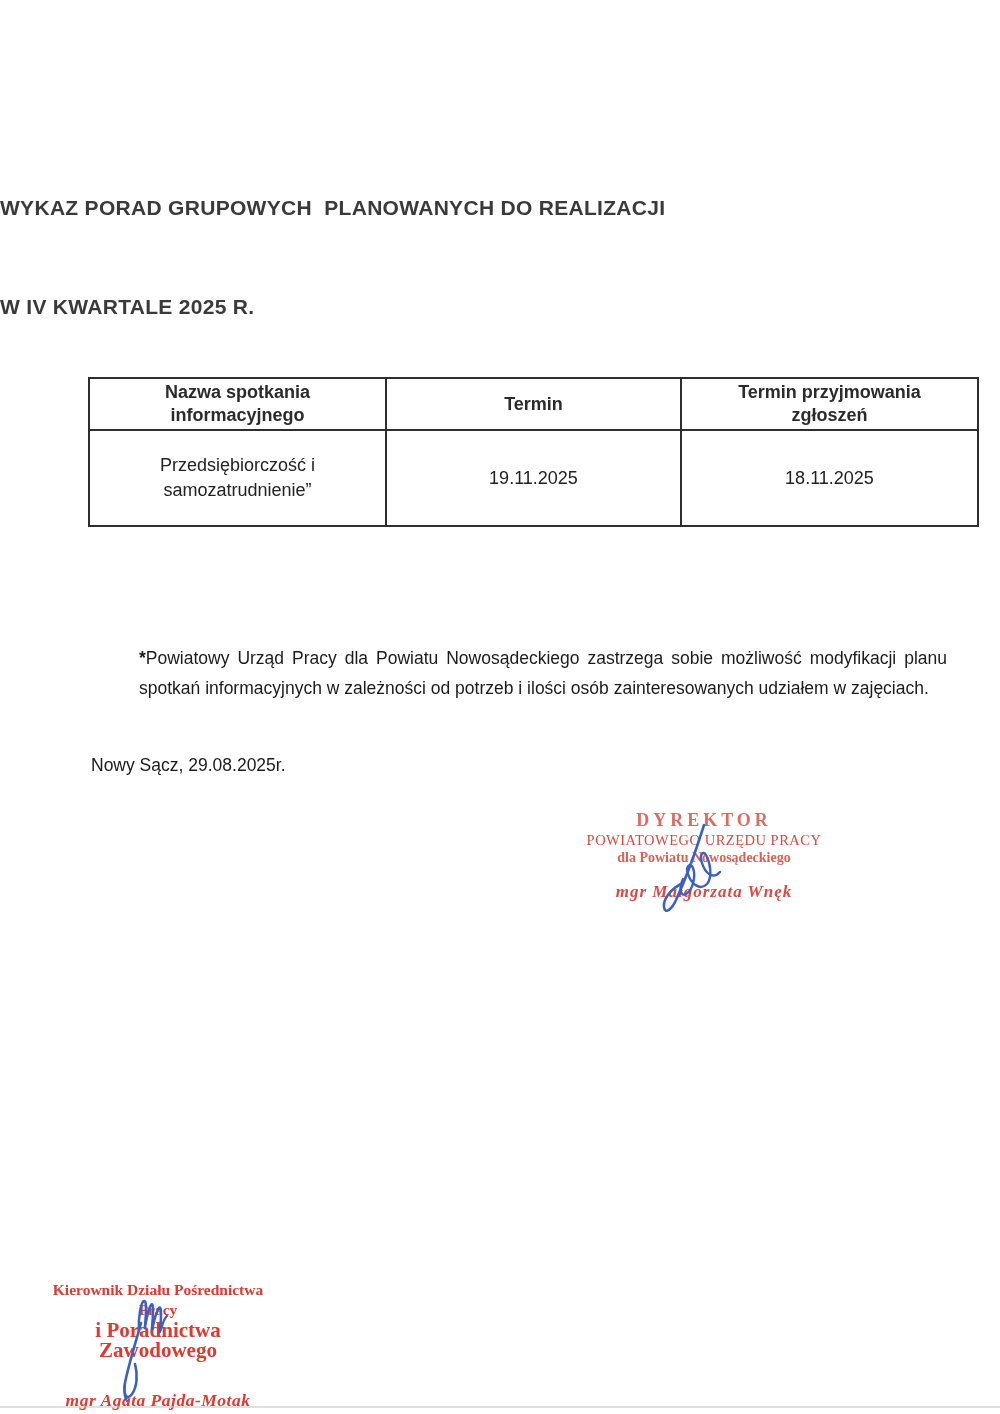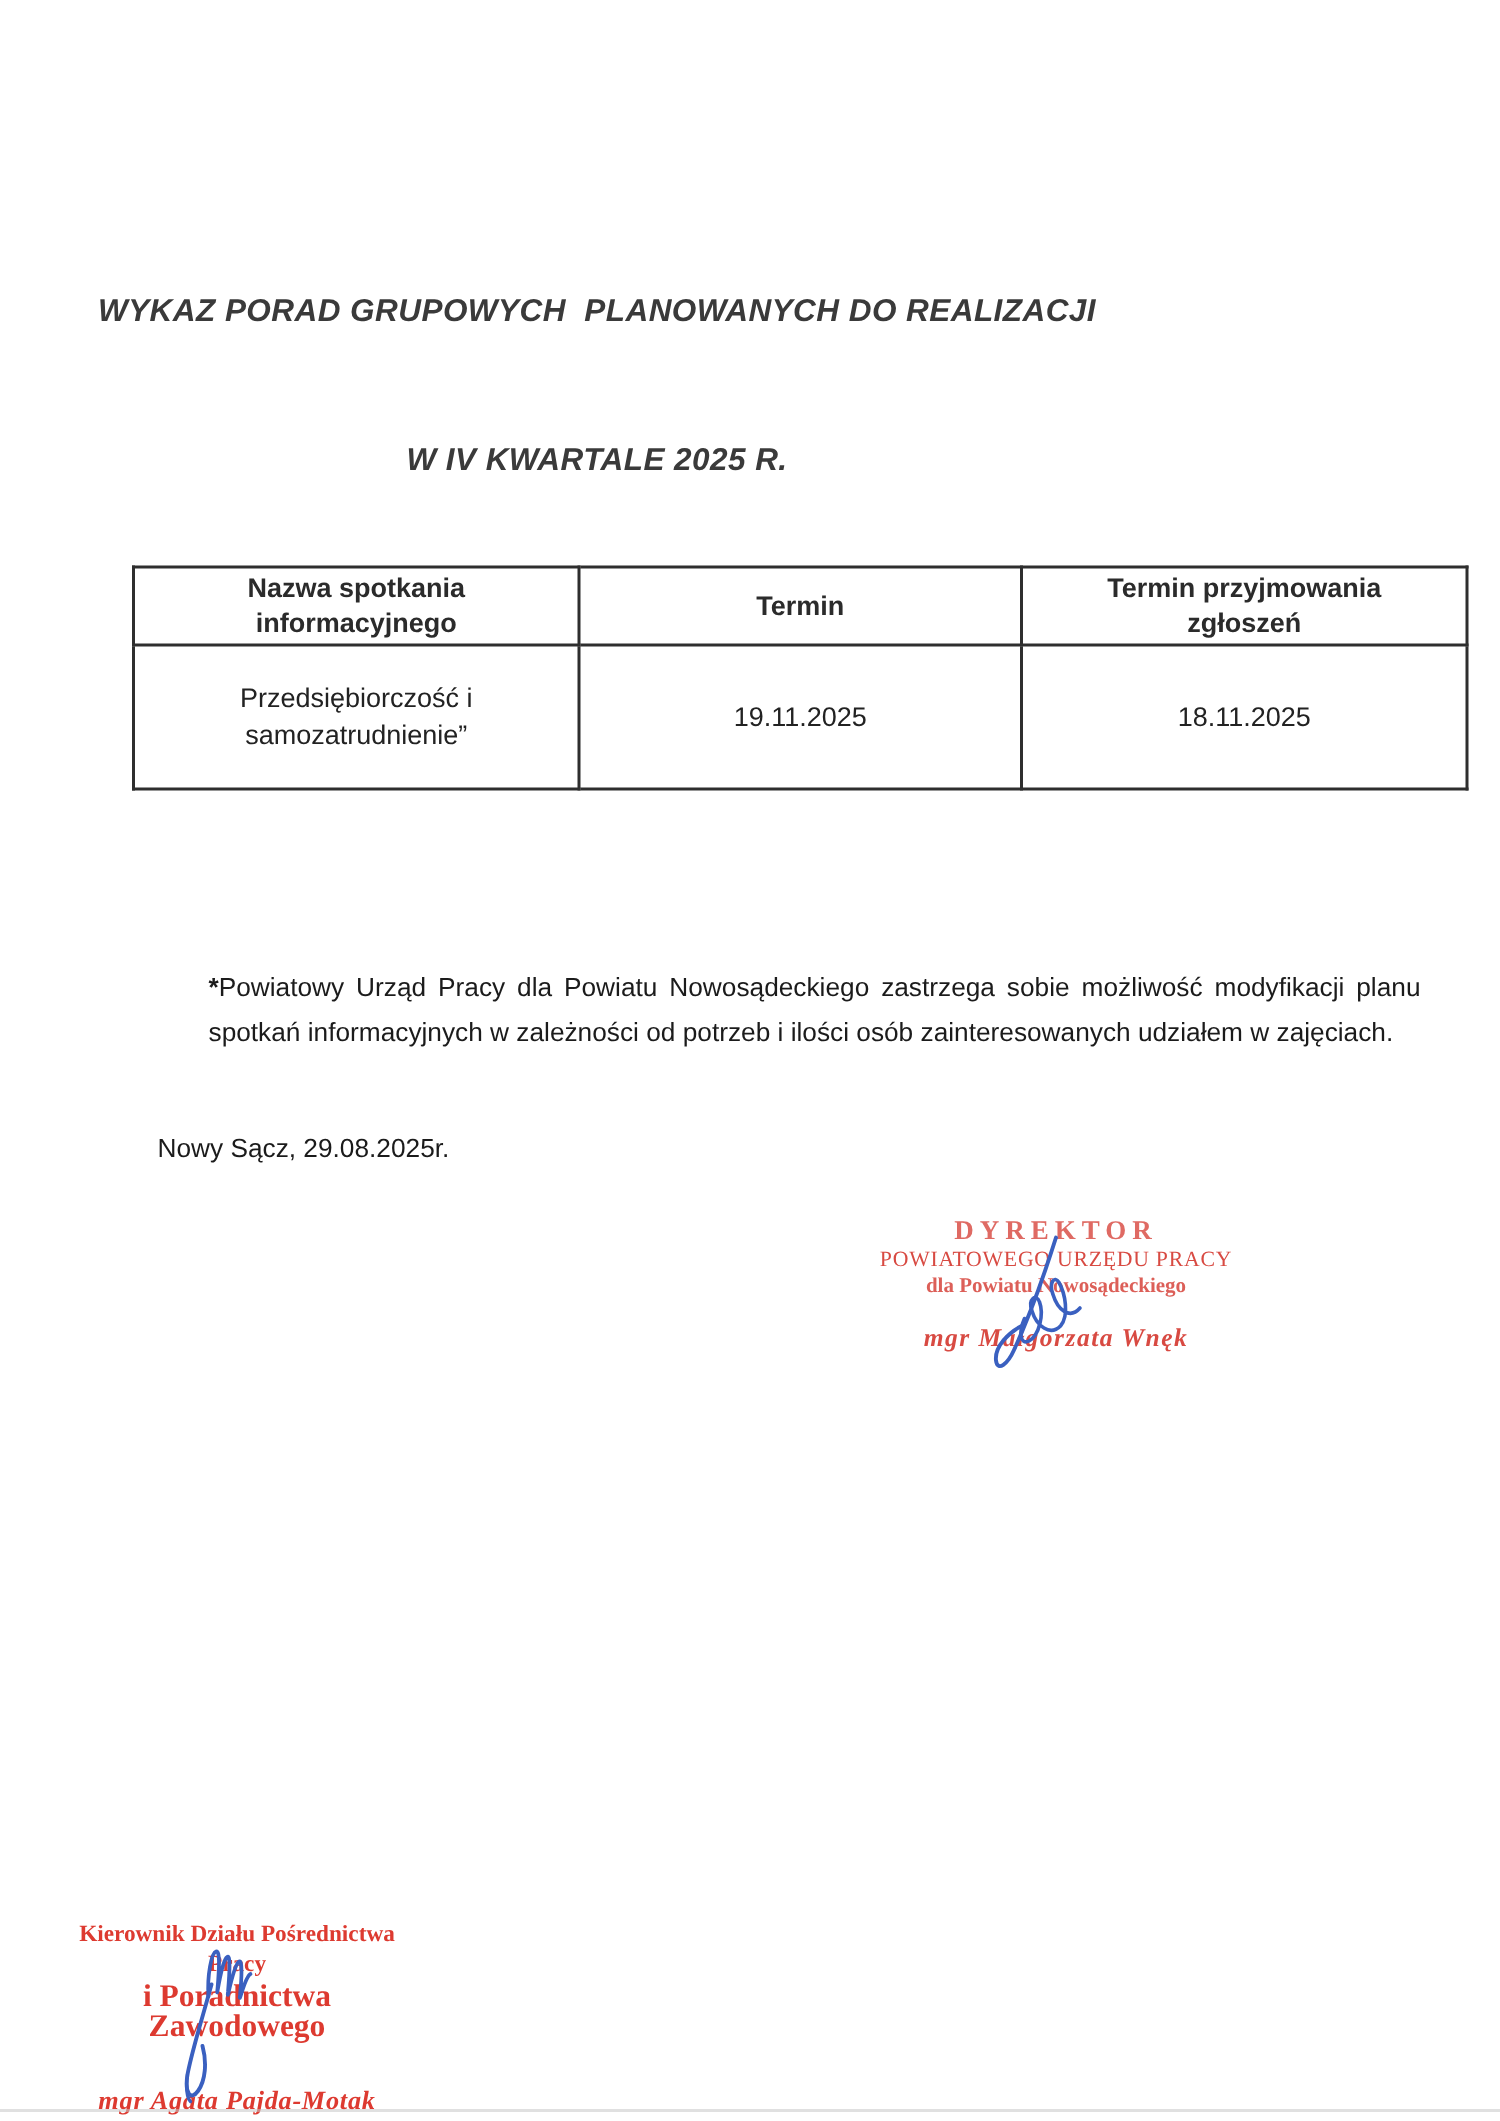--- a/index.html
+++ b/index.html
@@ -16,28 +16,26 @@
     color: #1e1e1e;
     overflow: hidden;
   }
 
   
   .title-block {
     position: absolute;
     top: 125px;
     left: 0;
     width: 796px;
-    text-align: center;
     font-weight: bold;
     font-size: 21px;
     line-height: 33px;
     color: #3a3a3a;
     letter-spacing: 0.3px;
     white-space: pre;
-    font-style: italic;
   }
 
   
   .schedule-table {
     position: absolute;
     top: 377px;
     left: 88px;
     width: 769px;
     border-collapse: collapse;
     table-layout: fixed;
@@ -75,21 +73,21 @@
     line-height: 29.5px;
     text-align: justify;
     color: #1b1b1b;
     margin-left: 44px;
   }
   .note .asterisk { font-weight: bold; }
 
   .dateline {
     position: absolute;
     top: 755px;
-    left: 105px;
+    left: 91px;
     font-size: 17.5px;
     color: #1b1b1b;
   }
 
   
   .director-stamp {
     position: absolute;
     top: 810px;
     left: 575px;
     width: 258px;

